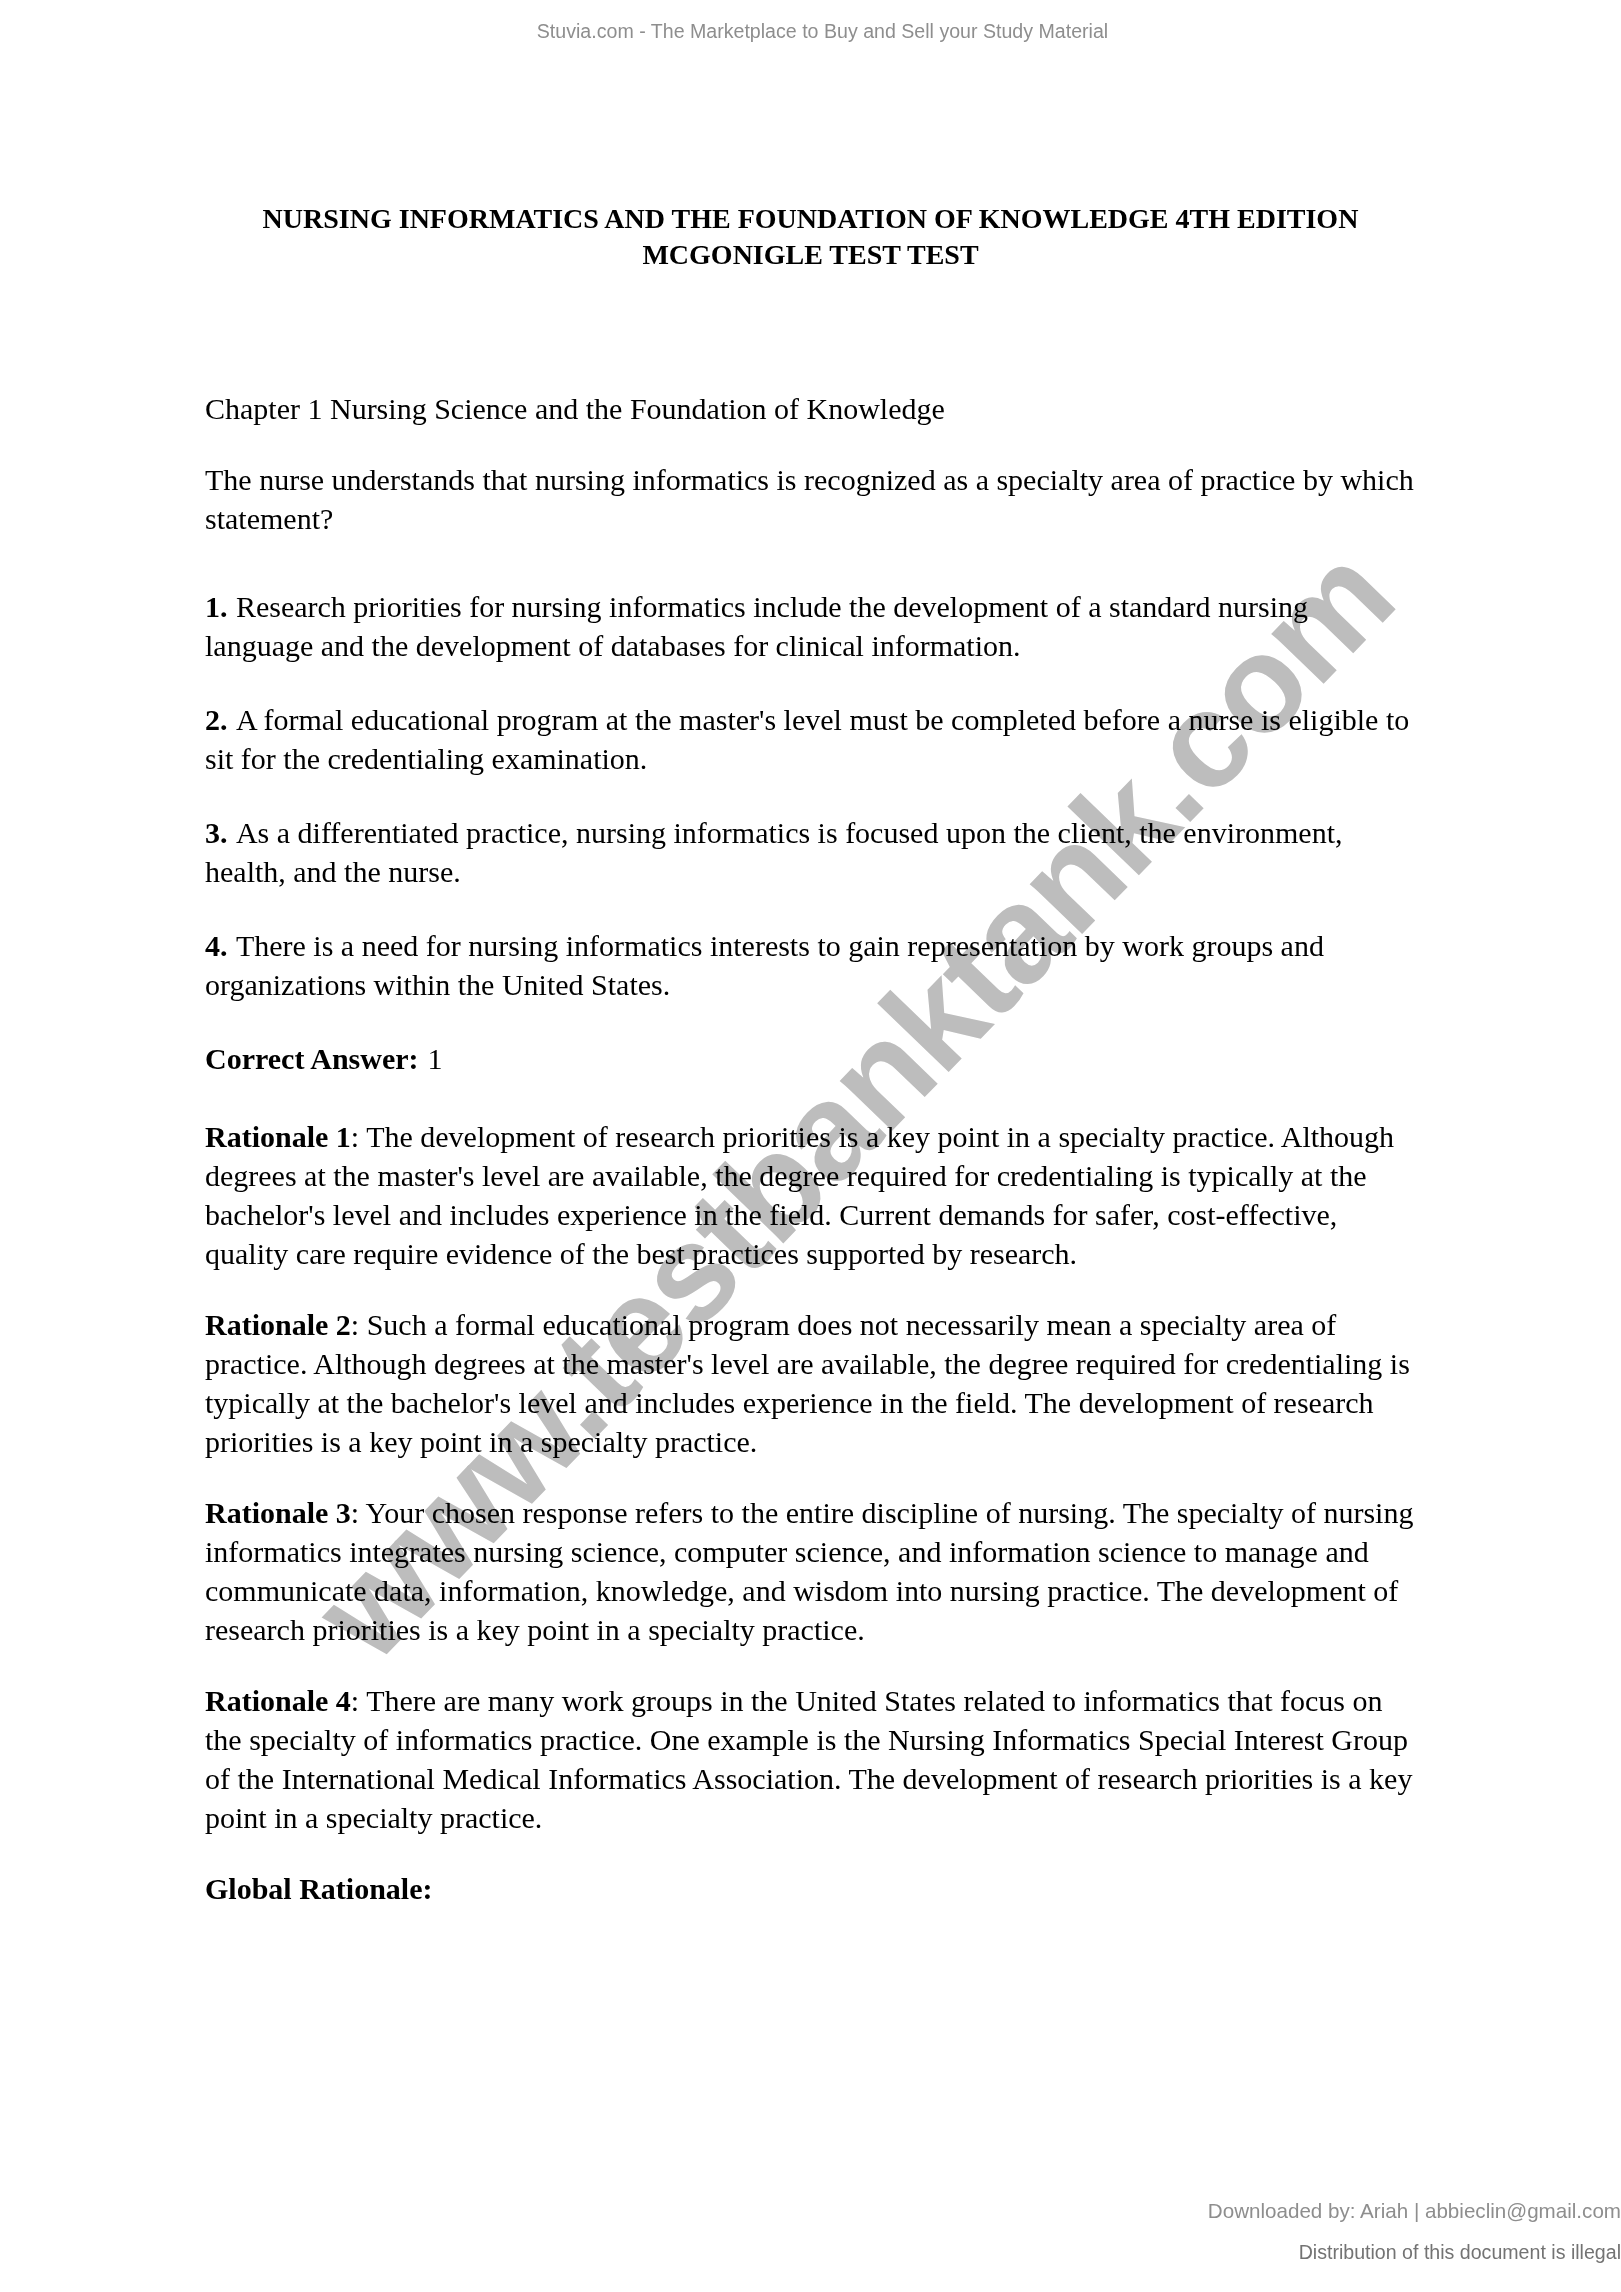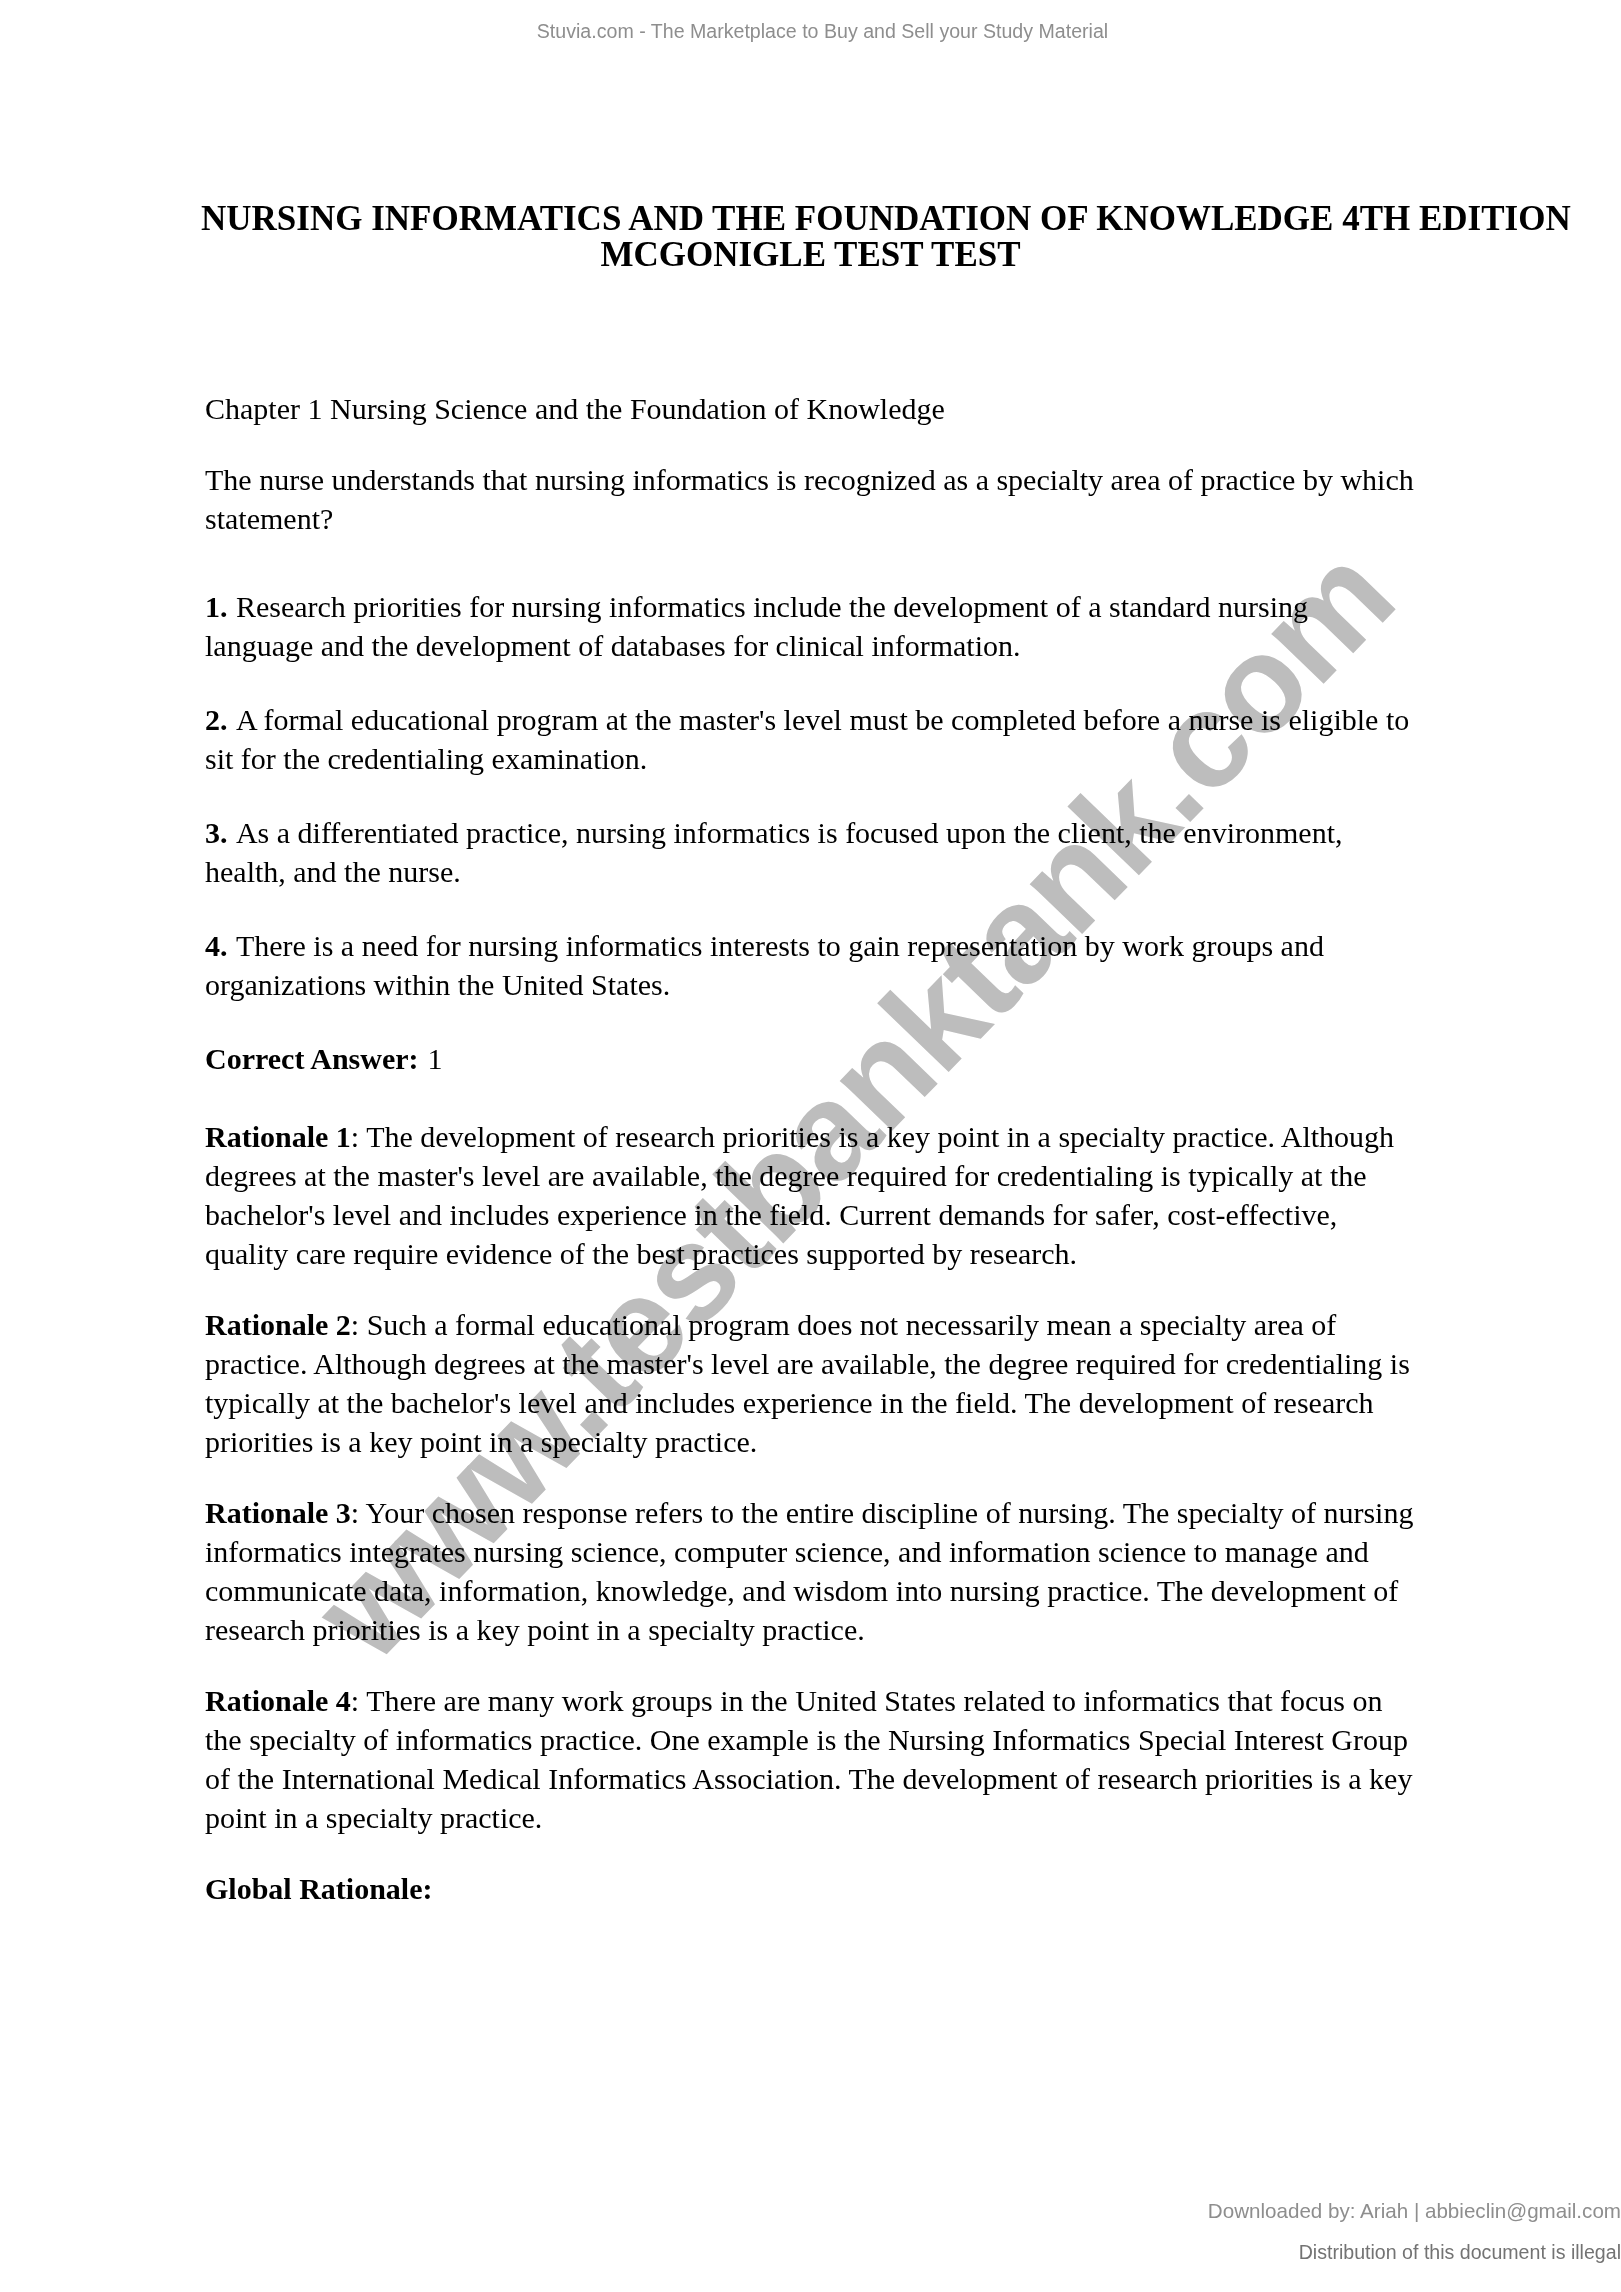--- a/index.html
+++ b/index.html
@@ -39,21 +39,21 @@
     position:absolute;
     left:201px; top:201px;
     width:1219px;
     z-index:1;
     font-size:30px;
     line-height:39px;
   }
   .doc-title{
     text-align:center;
     font-weight:bold;
-    font-size:35px;
+    font-size:28px;
     line-height:36px;
     margin:0 0 116px 0;
   }
   .doc-title .tline{display:block; white-space:nowrap;}
   .para{margin:0 0 35px 4px;}
   .chapter{margin-bottom:32px;}
   .question{margin-bottom:49px;}
   .option .num{font-weight:bold;}
   .option .opt-text{margin-left:0.28em;}
   .correct{margin-bottom:39px;}

